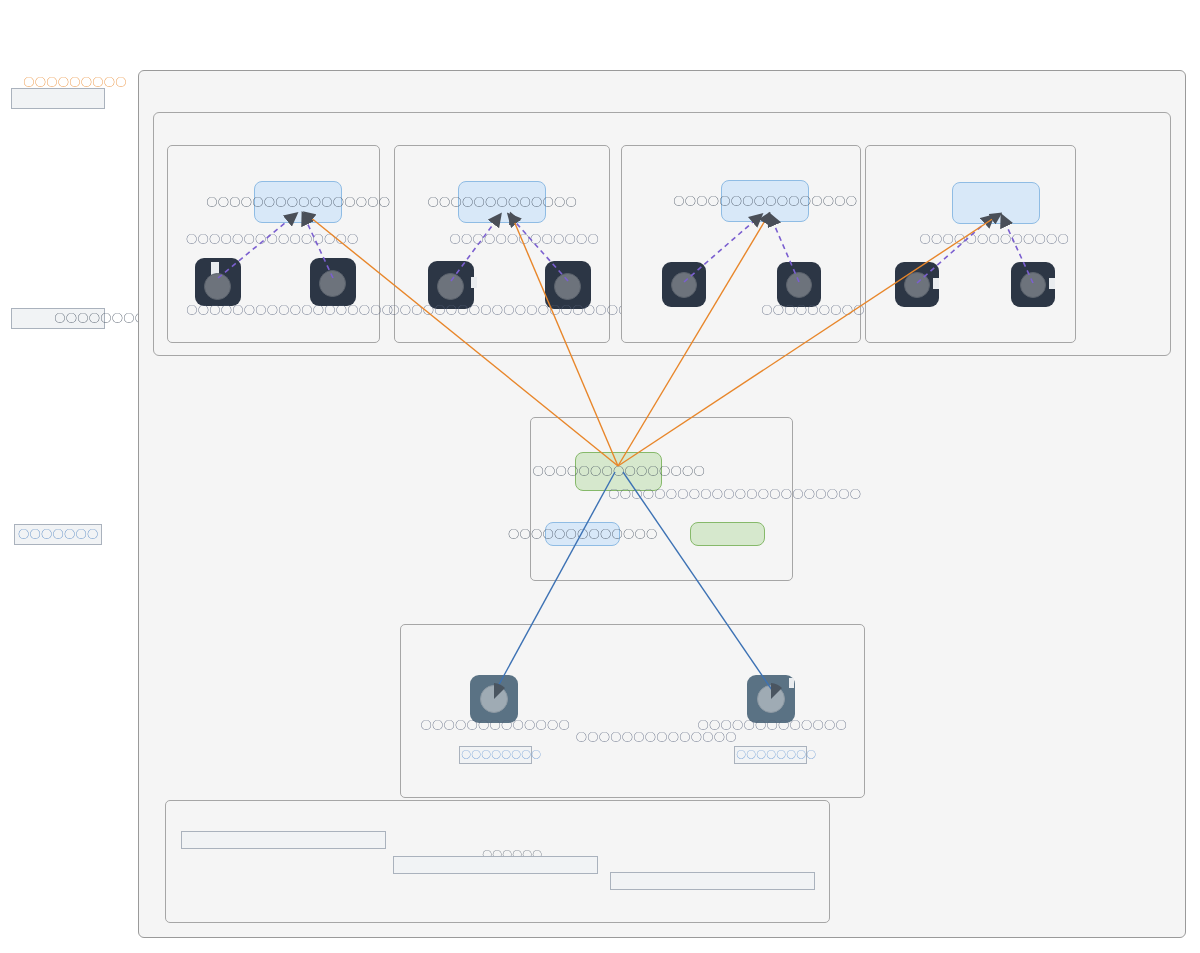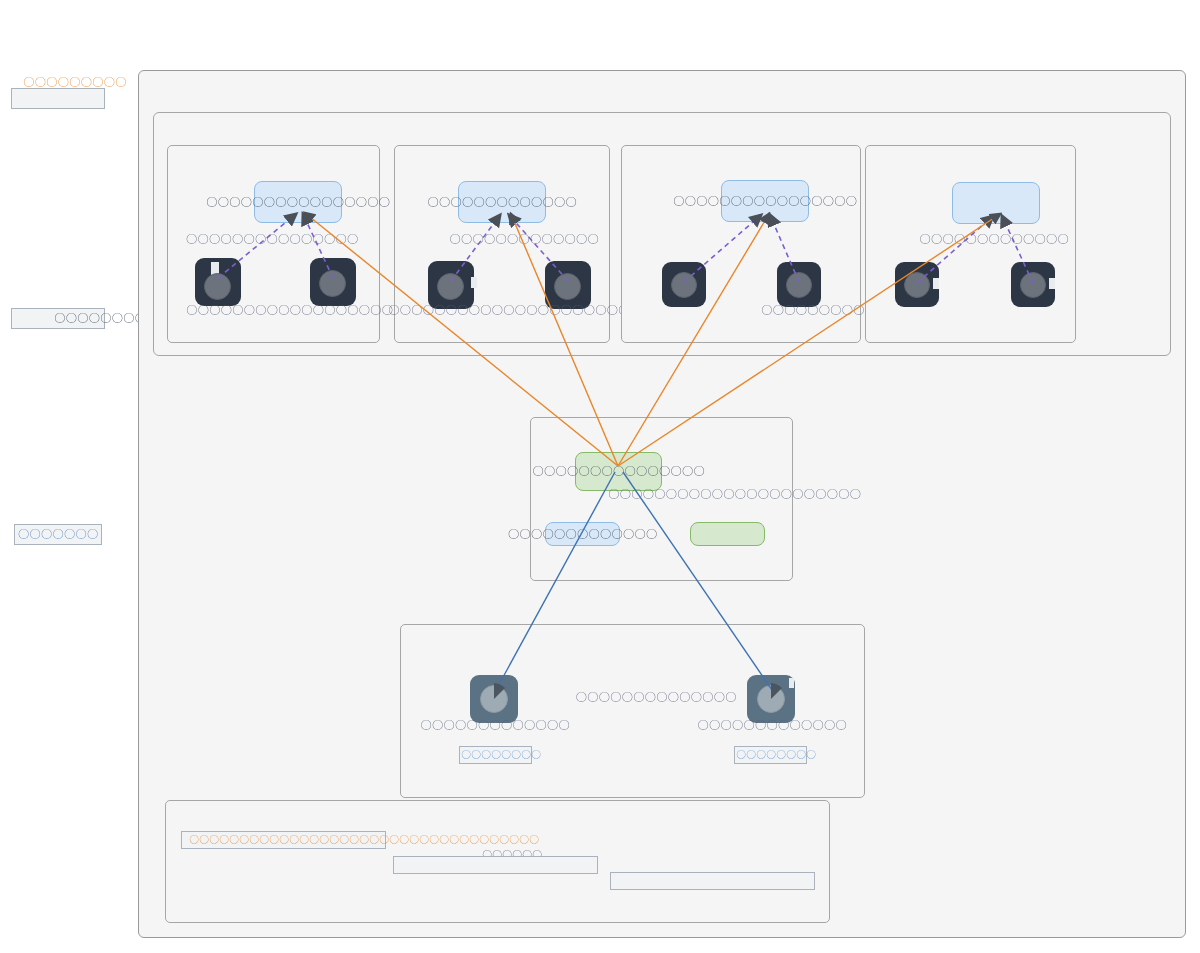--- a/index.html
+++ b/index.html
@@ -190,40 +190,39 @@
   </div>
   <div class="cap" style="left:608px; top:487px;">〇〇〇〇〇〇〇〇〇〇〇〇〇〇〇〇〇〇〇〇〇〇</div>
   <div class="tag blue" style="left:545px; top:522px; width:75px; height:24px;">
     <span style="position:absolute; white-space:nowrap;">〇〇〇〇〇〇〇〇〇〇〇〇〇</span>
   </div>
   <div class="tag green" style="left:690px; top:522px; width:75px; height:24px;">
     <span style="position:absolute; white-space:nowrap;"></span>
   </div>
 
   <div class="panel group" style="left:400px; top:624px; width:465px; height:174px;"></div>
-  <div class="cap center" style="left:656px; top:690px;">〇〇〇〇〇〇〇〇〇〇〇〇〇〇</div>
+  <div class="cap center" style="left:656px; top:730px;">〇〇〇〇〇〇〇〇〇〇〇〇〇〇</div>
 
   <div class="dev slate" style="left:470px; top:675px; width:48px; height:48px;">
     <div class="lens" style="left:10px; top:10px; width:28px; height:28px;"></div>
   </div>
   <div class="cap center" style="left:495px; top:718px;">〇〇〇〇〇〇〇〇〇〇〇〇〇</div>
   <div class="field" style="left:459px; top:746px; width:73px; height:18px;"></div>
   <div class="field-text blue" style="left:461px; top:748px;">〇〇〇〇〇〇〇〇</div>
 
   <div class="dev slate" style="left:747px; top:675px; width:48px; height:48px;">
     <div class="notch" style="left:42px; top:3px; width:5px; height:10px;"></div>
     <div class="lens" style="left:10px; top:10px; width:28px; height:28px;"></div>
   </div>
   <div class="cap center" style="left:772px; top:718px;">〇〇〇〇〇〇〇〇〇〇〇〇〇</div>
   <div class="field" style="left:734px; top:746px; width:73px; height:18px;"></div>
   <div class="field-text blue" style="left:736px; top:748px;">〇〇〇〇〇〇〇〇</div>
 
   <div class="panel group" style="left:165px; top:800px; width:665px; height:123px;"></div>
   <div class="field" style="left:181px; top:831px; width:205px; height:18px;"></div>
-  <div class="field-text orange" style="left:189px; top:833px;">〇〇〇〇〇〇〇〇〇〇〇〇〇〇〇〇〇〇〇〇〇〇〇〇〇〇〇〇〇〇〇〇〇〇〇</div>
   <div class="field-text" style="left:482px; top:848px;">〇〇〇〇〇〇</div>
   <div class="field" style="left:393px; top:856px; width:205px; height:18px;"></div>
   <div class="field" style="left:610px; top:872px; width:205px; height:18px;"></div>
 
   <svg class="wires" viewBox="0 0 1200 953" xmlns="http://www.w3.org/2000/svg">
     <defs>
       <marker id="ah-purple" markerWidth="9" markerHeight="9" refX="7" refY="4.5" orient="auto">
         <path d="M0,0 L9,4.5 L0,9 Z" fill="#4a4f58"></path>
       </marker>
       <marker id="ah-orange" markerWidth="9" markerHeight="9" refX="7" refY="4.5" orient="auto">

